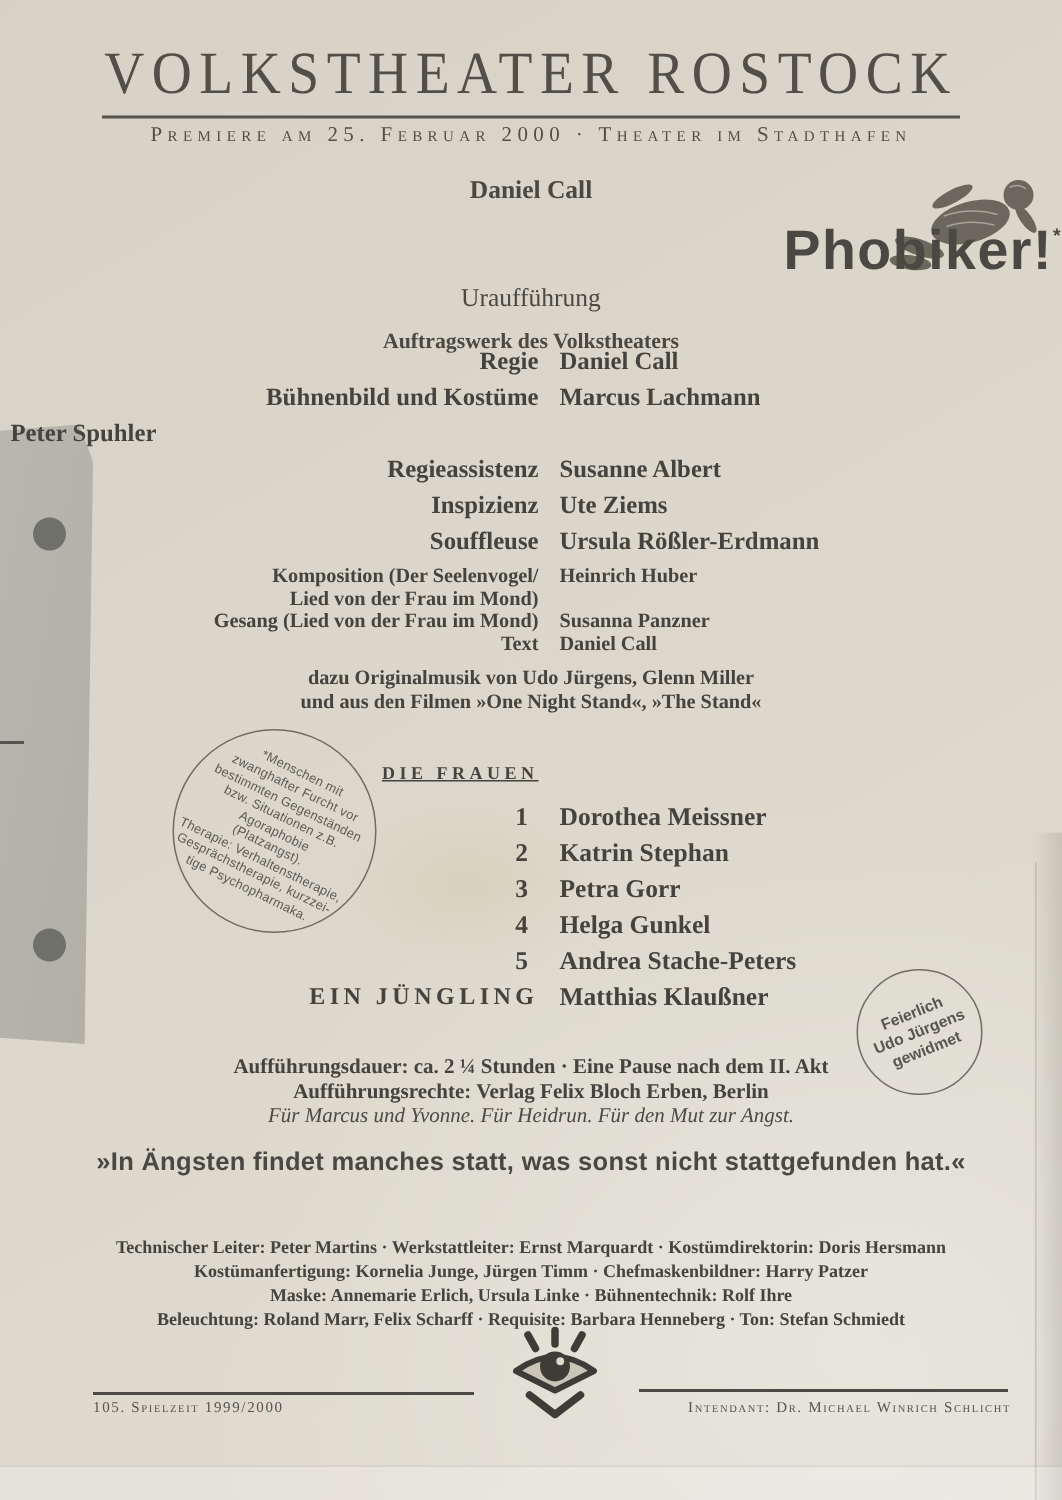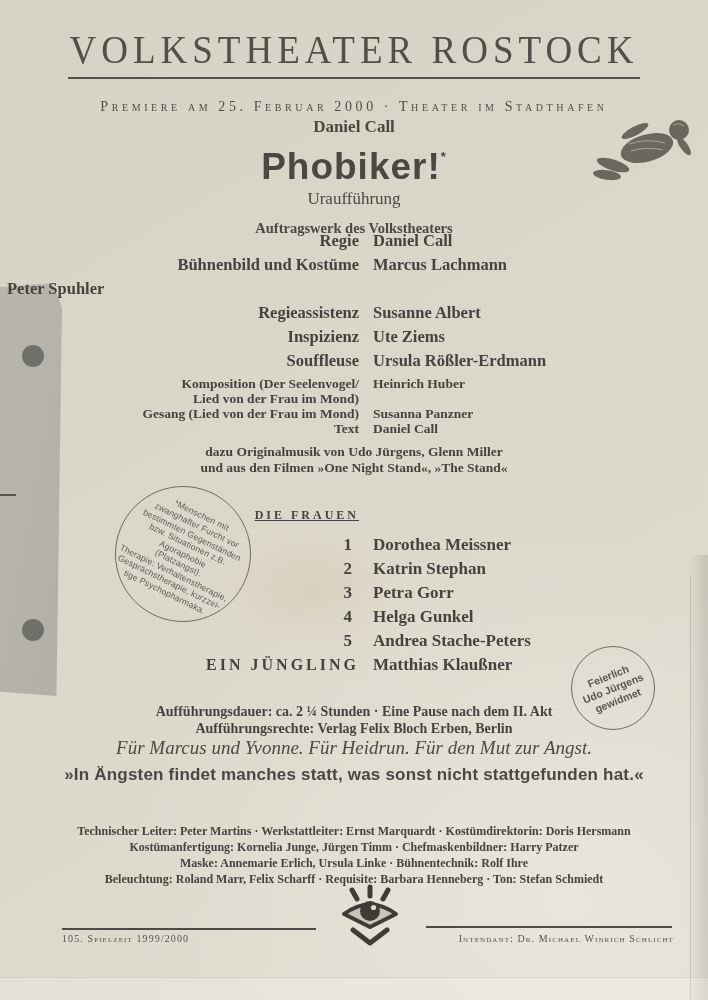--- a/index.html
+++ b/index.html
@@ -19,31 +19,32 @@
   .abs{position:absolute;left:0;right:0;}
 
   
   .masthead{top:28px;text-align:center;}
   .masthead-title{
     font-size:37px;letter-spacing:5px;font-weight:normal;
     color:#514f48;transform:scaleY(1.08);
   }
   .masthead-rule{margin:6px auto 0;width:572px;height:2px;background:#55534c;}
   .masthead-sub{
-    margin-top:20px;font-variant:small-caps;font-size:14px;
+    margin-top:4px;font-variant:small-caps;font-size:14px;
     letter-spacing:3.6px;color:#514f48;
   }
 
   
   .title-block{top:117px;text-align:center;}
   .author{font-size:17px;font-weight:bold;color:#4a4841;}
   .show-title{
     font-family:"Liberation Sans","DejaVu Sans",sans-serif;
     font-weight:bold;font-size:37px;letter-spacing:1px;color:#4a4842;
     line-height:40px;
+    text-align:right;
   }
   .show-title sup{font-size:13px;vertical-align:18px;}
   .premiere-type{font-size:17px;color:#4a4841;margin-top:2px;}
   .commission{font-size:14.5px;font-weight:bold;color:#4a4841;margin-top:11px;}
 
   
   .grid-row{display:grid;grid-template-columns:366px 1fr;}
   .gcell-l{text-align:right;padding-right:7px;}
   .gcell-r{text-align:left;padding-left:7px;}
   .credits{top:229px;font-size:16.5px;font-weight:bold;line-height:24px;color:#45433d;}
@@ -66,21 +67,21 @@
   .stamp-left{left:115px;top:486px;width:134px;height:134px;}
   .stamp-left .stamp-inner{transform:rotate(26deg);font-size:8.6px;line-height:10.6px;
     color:#5c5a54;letter-spacing:0.2px;}
   .stamp-right{left:571px;top:646px;width:82px;height:82px;border-width:1px;}
   .stamp-right .stamp-inner{transform:rotate(-22deg);font-size:10.5px;line-height:13px;
     font-weight:bold;color:#565550;}
   .stamp-line{display:block;}
 
   
   .perf-info{top:704px;text-align:center;font-size:14px;font-weight:bold;line-height:16.5px;color:#45433d;}
-  .dedication{top:737px;text-align:center;font-size:19px;font-style:italic;color:#4c4a44;}
+  .dedication{top:737px;text-align:center;font-size:14px;font-style:italic;color:#4c4a44;}
   .quote-block{top:765px;text-align:center;}
   .quote-text{font-family:"Liberation Sans","DejaVu Sans",sans-serif;
     font-weight:bold;font-size:17px;letter-spacing:0.2px;color:#4a4842;}
   .quote-attribution{font-size:10px;color:#6b695f;margin-top:2px;}
   .tech-credits{top:823px;text-align:center;font-size:12px;font-weight:bold;line-height:16px;color:#45433d;}
 
   
   .footer-rule{position:absolute;height:2px;background:#4c4a44;top:928px;}
   .footer-rule.left{left:62px;width:254px;}
   .footer-rule.right{left:426px;width:246px;top:926px;}

